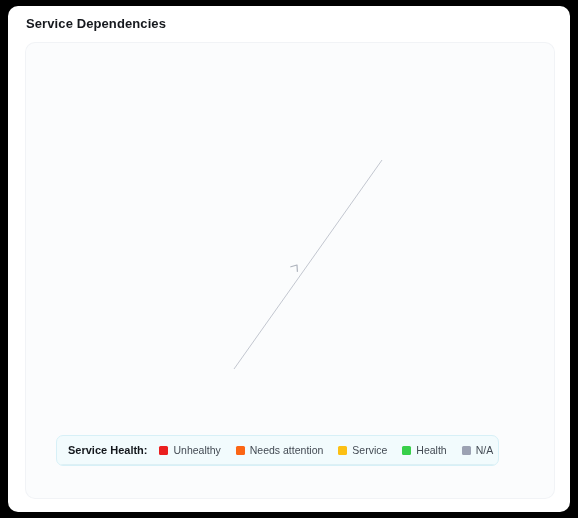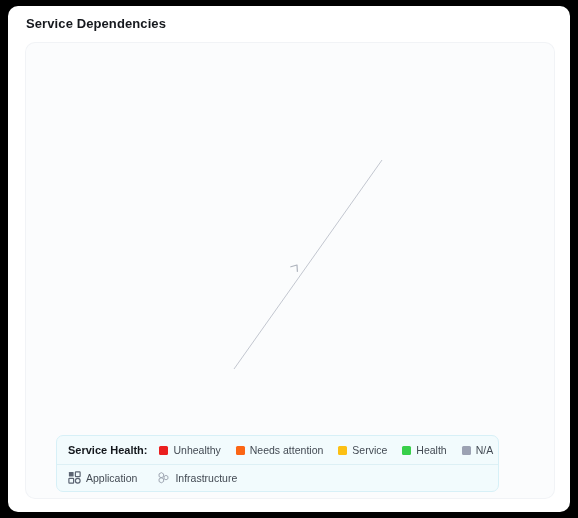--- a/index.html
+++ b/index.html
@@ -194,40 +194,16 @@
           <span class="legend-swatch" style="background:#38cf4a"></span>
           <span class="legend-text">Health</span>
         </div>
 
         <div class="legend-item">
           <span class="legend-swatch" style="background:#9ca2b3"></span>
           <span class="legend-text">N/A</span>
         </div>
       </div>
 
-      <div id="legend-row-kinds">
-
-        <div class="kind-item">
-          <svg class="kind-icon" viewBox="0 0 22 22">
-            <rect x="1.5" y="1.5" width="8" height="8" rx="1" fill="#5b6472"></rect>
-            <rect x="12.5" y="1.5" width="8" height="8" rx="1" fill="none" stroke="#5b6472" stroke-width="2"></rect>
-            <rect x="1.5" y="12.5" width="8" height="8" rx="1" fill="none" stroke="#5b6472" stroke-width="2"></rect>
-            <circle cx="16.5" cy="16.5" r="4" fill="none" stroke="#5b6472" stroke-width="2"></circle>
-          </svg>
-          <span class="kind-text">Application</span>
-        </div>
-
-        <div class="kind-item">
-          <svg class="kind-icon" viewBox="0 0 24 24">
-            <g fill="none" stroke="#8e95a3" stroke-width="1.5" stroke-linejoin="round">
-              <polygon points="8,3 12.2,5.4 12.2,10.2 8,12.6 3.8,10.2 3.8,5.4"></polygon>
-              <polygon points="16.6,8 20.2,10.1 20.2,14.3 16.6,16.4 13,14.3 13,10.1"></polygon>
-              <polygon points="8,12.2 12.2,14.6 12.2,19.4 8,21.8 3.8,19.4 3.8,14.6"></polygon>
-            </g>
-          </svg>
-          <span class="kind-text">Infrastructure</span>
-        </div>
-
-      </div>
     </div>
 
   </div>
 </div>
 
 </body></html>

